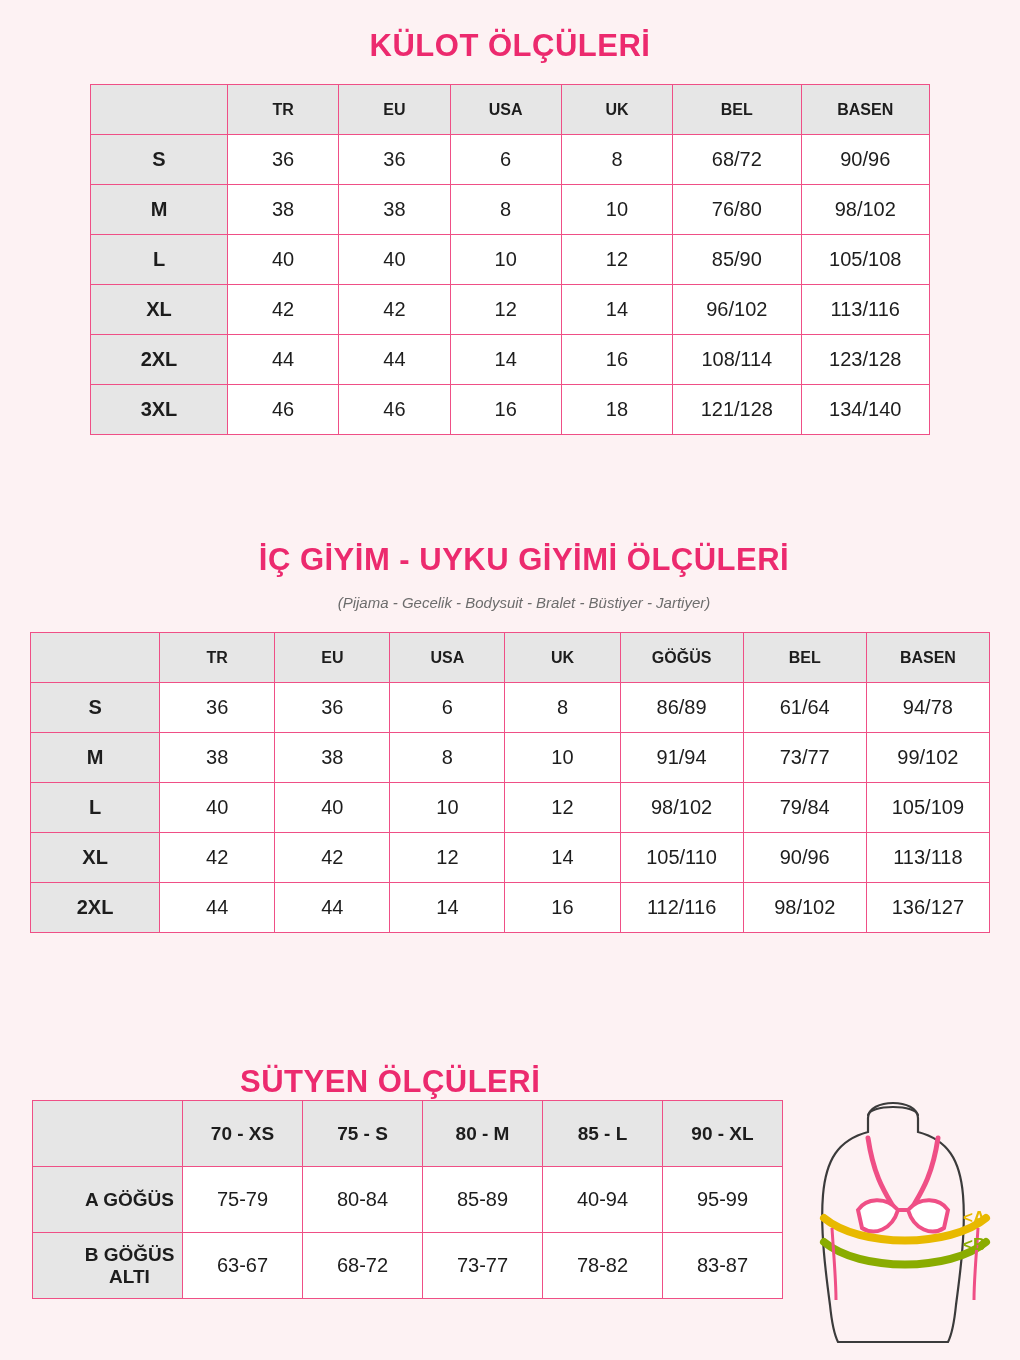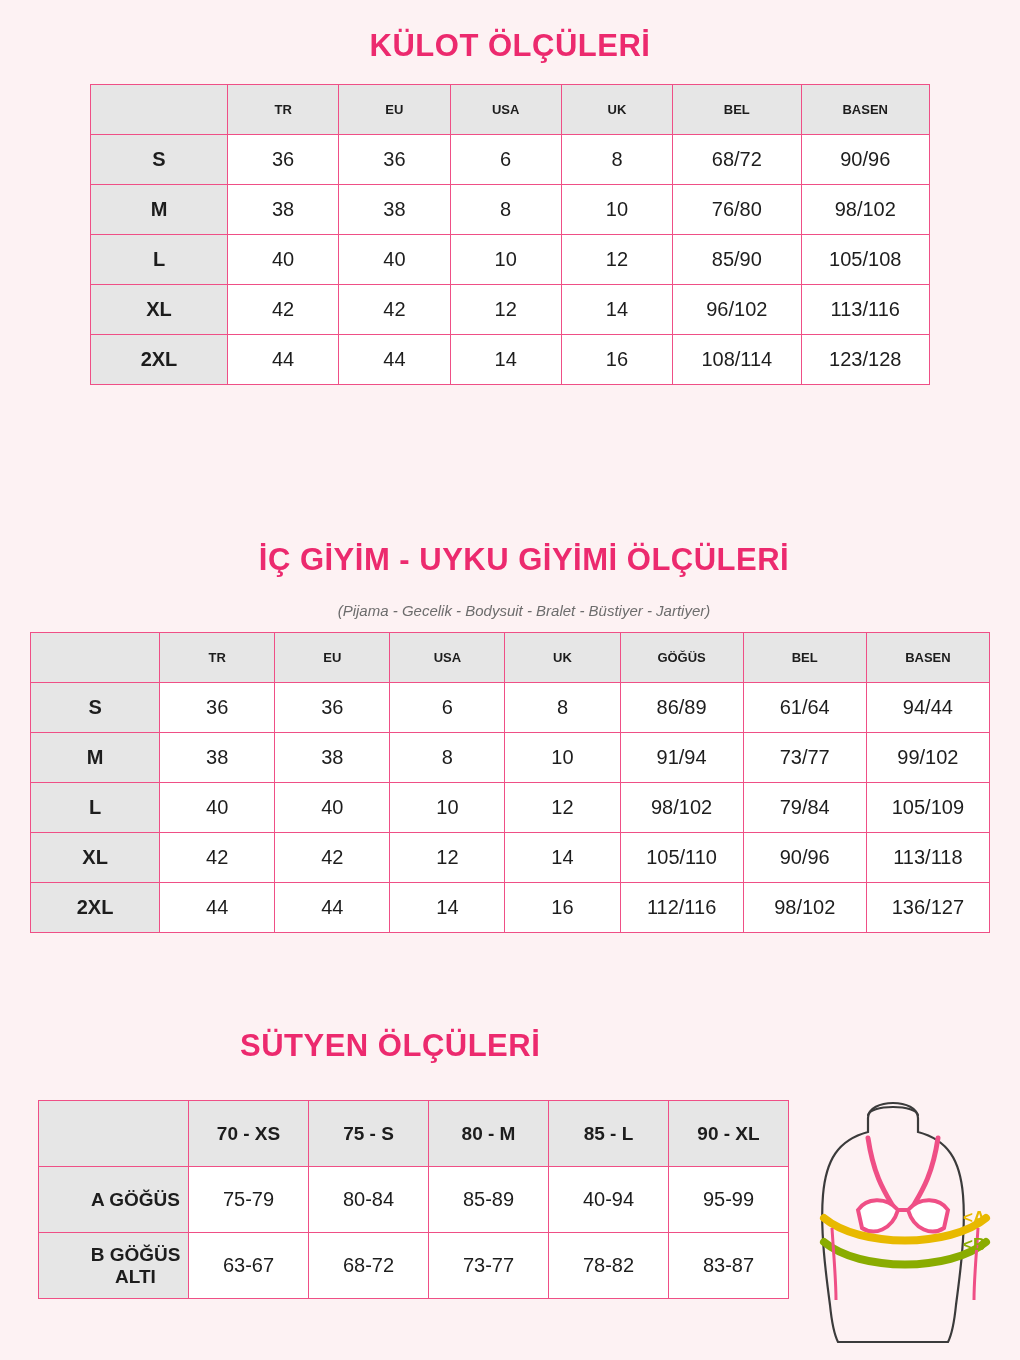--- a/index.html
+++ b/index.html
@@ -26,41 +26,41 @@
     letter-spacing: 0.5px;
   }
   .title-1 { font-size: 31px; margin-top: 28px; }
   .title-2 { font-size: 31px; margin-top: 0; }
   .title-3 { font-size: 31px; margin-top: 0; }
   .subtitle {
     text-align: center;
     font-size: 15px;
     color: #6d6d6d;
     font-style: italic;
-    margin-top: 24px;
+    margin-top: 16px;
   }
 
   table {
     border-collapse: collapse;
     table-layout: fixed;
   }
   table td, table th {
     border: 1px solid #ef4f86;
     text-align: center;
     font-size: 20px;
     color: #1d1d1d;
     font-weight: normal;
     padding: 0;
     height: 50px;
     background: #ffffff;
   }
   table th {
     font-weight: bold;
     background: #e6e6e6;
-    font-size: 13px;
+    font-size: 16px;
   }
   table td.rowhead {
     background: #e6e6e6;
     font-weight: bold;
   }
   table th.corner {
     background: #e6e6e6;
   }
 
   
@@ -71,31 +71,31 @@
   #table-kulot col.cw { width: 120px; }
 
   
   .t2-wrap { position: absolute; left: 30px; top: 632px; }
   #table-icgiyim { width: 960px; }
   #table-icgiyim col.c0 { width: 128px; }
   #table-icgiyim col.cx { width: 114px; }
   #table-icgiyim col.cw { width: 122px; }
 
   
-  .t3-wrap { position: absolute; left: 38px; top: 1100px; }
+  .t3-wrap { position: absolute; left: 32px; top: 1100px; }
   #table-sutyen { width: 750px; }
   #table-sutyen col.c0 { width: 150px; }
   #table-sutyen col.cx { width: 120px; }
   #table-sutyen td, #table-sutyen th { height: 66px; }
   #table-sutyen td.rowhead { font-size: 19px; line-height: 1.15; padding-left: 44px; }
   #table-sutyen th { font-size: 19px; }
 
   .t1-title { position: absolute; left: 0; top: 0; width: 1020px; }
   .t2-title { position: absolute; left: 0; top: 542px; width: 1020px; padding-left: 28px; }
-  .t3-title { position: absolute; left: 0; top: 1028px; width: 1020px; text-align: left; padding-left: 240px; }
+  .t3-title { position: absolute; left: 0; top: 1064px; width: 1020px; text-align: left; padding-left: 240px; }
 
   .mannequin {
     position: absolute;
     left: 790px;
     top: 1090px;
     width: 230px;
     height: 255px;
   }
   .legend-a, .legend-b {
     position: absolute;
@@ -174,20 +174,29 @@
           <td>113/116</td>
         </tr>
         <tr>
           <td class="rowhead">2XL</td>
           <td>44</td>
           <td>44</td>
           <td>14</td>
           <td>16</td>
           <td>108/114</td>
           <td>123/128</td>
+        </tr>
+        <tr>
+          <td class="rowhead">3XL</td>
+          <td>46</td>
+          <td>46</td>
+          <td>16</td>
+          <td>18</td>
+          <td>121/128</td>
+          <td>134/140</td>
         </tr>
       </tbody>
     </table>
   </div>
 
   <div class="t2-title">
     <div class="section-title title-2">İÇ GİYİM - UYKU GİYİMİ ÖLÇÜLERİ</div>
     <div class="subtitle">(Pijama - Gecelik - Bodysuit - Bralet - Büstiyer - Jartiyer)</div>
   </div>
 
@@ -217,21 +226,21 @@
       </thead>
       <tbody>
         <tr>
           <td class="rowhead">S</td>
           <td>36</td>
           <td>36</td>
           <td>6</td>
           <td>8</td>
           <td>86/89</td>
           <td>61/64</td>
-          <td>94/44</td>
+          <td>94/78</td>
         </tr>
         <tr>
           <td class="rowhead">M</td>
           <td>38</td>
           <td>38</td>
           <td>8</td>
           <td>10</td>
           <td>91/94</td>
           <td>73/77</td>
           <td>99/102</td>

